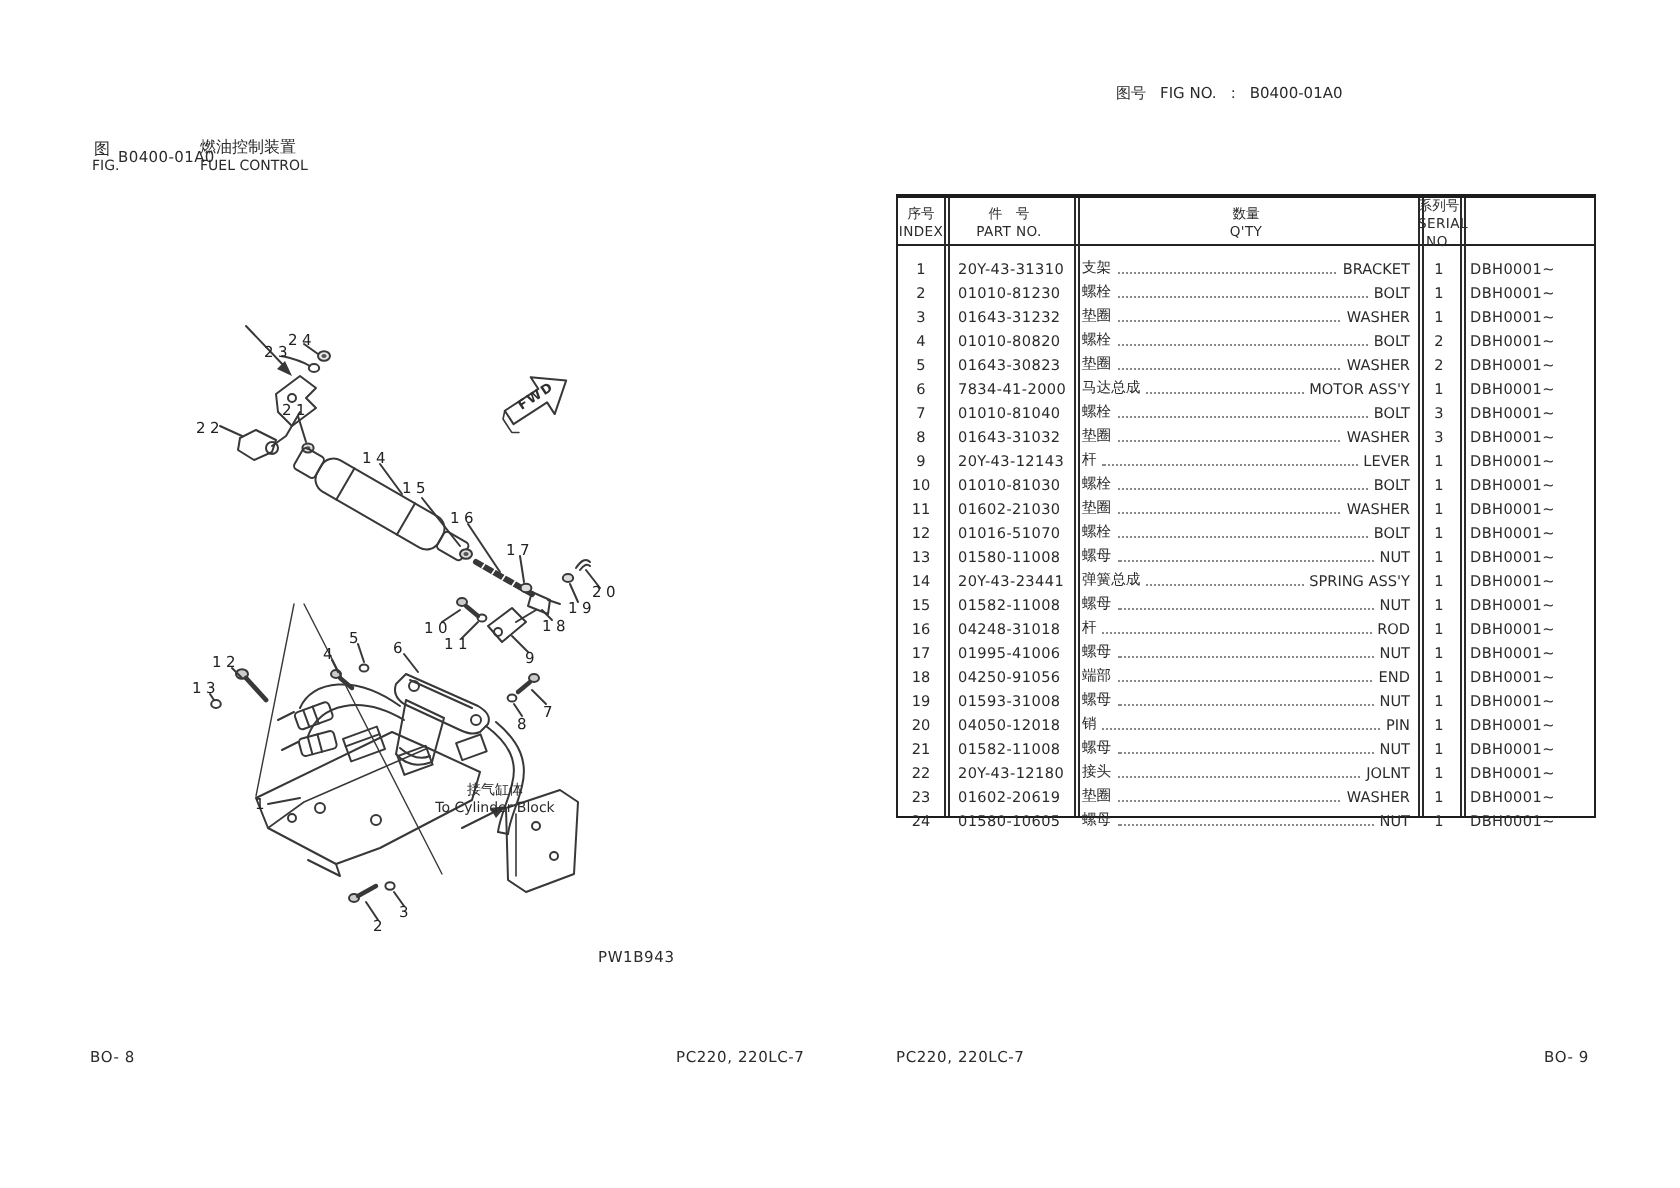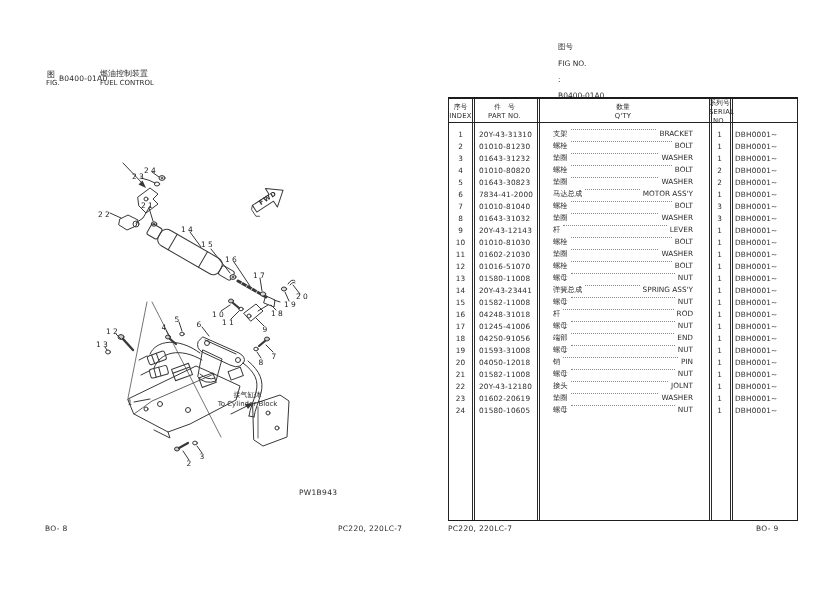--- a/index.html
+++ b/index.html
@@ -7,52 +7,52 @@
     position:relative;width:840px;height:594px;background:#ffffff;overflow:hidden;
     font-family:"DejaVu Sans", sans-serif;color:#2b2b2b;
   }
   
   .fig-head{position:absolute;left:42px;top:68px;}
   .fig-head .abs{position:absolute;white-space:nowrap;}
   .f-cn{font-size:8px;}
   .f-en{font-size:7px;}
   .f-no{font-size:7.5px;letter-spacing:.2px;}
   
-  .figno-line{position:absolute;left:558px;top:42px;display:flex;gap:7px;font-size:7.5px;white-space:nowrap;flex-direction:column;}
+  .figno-line{position:absolute;left:558px;top:42px;display:flex;gap:7px;font-size:7.5px;white-space:nowrap;}
   
   .ft{position:absolute;top:524px;font-size:7.5px;white-space:nowrap;letter-spacing:.3px;}
   
   .diagram-svg{position:absolute;left:0;top:0;}
   .co{position:absolute;transform:translate(-50%,-50%);font-size:7.5px;letter-spacing:2.2px;white-space:nowrap;color:#222;}
   .dlabel{position:absolute;text-align:center;line-height:1.25;white-space:nowrap;}
   .dlabel .cnl{font-size:7px;display:block;}
   .dlabel .enl{font-size:7px;display:block;}
-  .pwno{position:absolute;left:299px;top:488px;font-size:7.5px;letter-spacing:.3px;}
+  .pwno{position:absolute;left:299px;top:474px;font-size:7.5px;letter-spacing:.3px;}
   .fwd-txt{position:absolute;left:253px;top:194px;width:30px;text-align:center;font-size:6.5px;
            letter-spacing:1px;transform:rotate(-33deg);color:#2e2e2e;font-weight:bold;}
   
   .ptable{
-    position:absolute;left:448px;top:97px;width:350px;height:424px;box-sizing:border-box;
+    position:absolute;left:448px;top:97px;width:350px;height:312px;box-sizing:border-box;
     border-top:2.5px solid #1c1c1c;border-bottom:1.6px solid #1c1c1c;
     border-left:1.2px solid #222;border-right:1.2px solid #222;
   }
   .vline{position:absolute;top:0;height:100%;width:0;border-left:3px double #2a2a2a;}
   .v1{left:23px}.v2{left:88px}.v3{left:260px}.v4{left:281px}
   .thead{display:grid;grid-template-columns:23px 65px 172px 21px 69px;height:23px;
          border-bottom:1.6px solid #222;align-items:center;}
   .th{text-align:center;line-height:1.3;}
   .th .cn{display:block;font-size:6.8px;}
   .th .en{display:block;font-size:6.8px;letter-spacing:.2px;}
   .tbody{padding-top:5px;}
   .tr{display:grid;grid-template-columns:23px 65px 172px 21px 69px;height:12px;
       align-items:center;font-size:7.3px;}
   .td{white-space:nowrap;overflow:hidden;}
   .c-index{text-align:center;}
   .c-part{padding-left:7px;letter-spacing:.2px;}
-  .c-desc{display:flex;align-items:flex-start;padding:0 16px;box-sizing:border-box;}
+  .c-desc{display:flex;align-items:flex-end;padding:0 4px;box-sizing:border-box;}
   .c-desc .dots{flex:1;border-bottom:1px dotted #8a8a8a;margin:0 3px 2px 3px;min-width:6px;}
   .c-qty{text-align:center;}
   .c-serial{padding-left:5px;letter-spacing:.2px;}
 </style>
 </head>
 <body>
 
 <div class="page">
 
   <div class="fig-head">
@@ -466,21 +466,21 @@
         <span>杆</span>
         <span class="dots"></span>
         <span>ROD</span>
       </div>
       <div class="td c-qty">1</div>
       <div class="td c-serial">DBH0001~</div>
     </div>
 
     <div class="tr">
       <div class="td c-index">17</div>
-      <div class="td c-part">01245-41006</div>
+      <div class="td c-part">01995-41006</div>
       <div class="td c-desc">
         <span>螺母</span>
         <span class="dots"></span>
         <span>NUT</span>
       </div>
       <div class="td c-qty">1</div>
       <div class="td c-serial">DBH0001~</div>
     </div>
 
     <div class="tr">
@@ -565,15 +565,15 @@
       </div>
       <div class="td c-qty">1</div>
       <div class="td c-serial">DBH0001~</div>
     </div>
   </div>
   </div>
 
   <div class="ft" style="left:45px">BO- 8</div>
   <div class="ft" style="left:338px">PC220, 220LC-7</div>
   <div class="ft" style="left:448px">PC220, 220LC-7</div>
-  <div class="ft" style="left:756px">BO- 9</div>
+  <div class="ft" style="left:772px">BO- 9</div>
 
 </div>
 
 </body></html>

